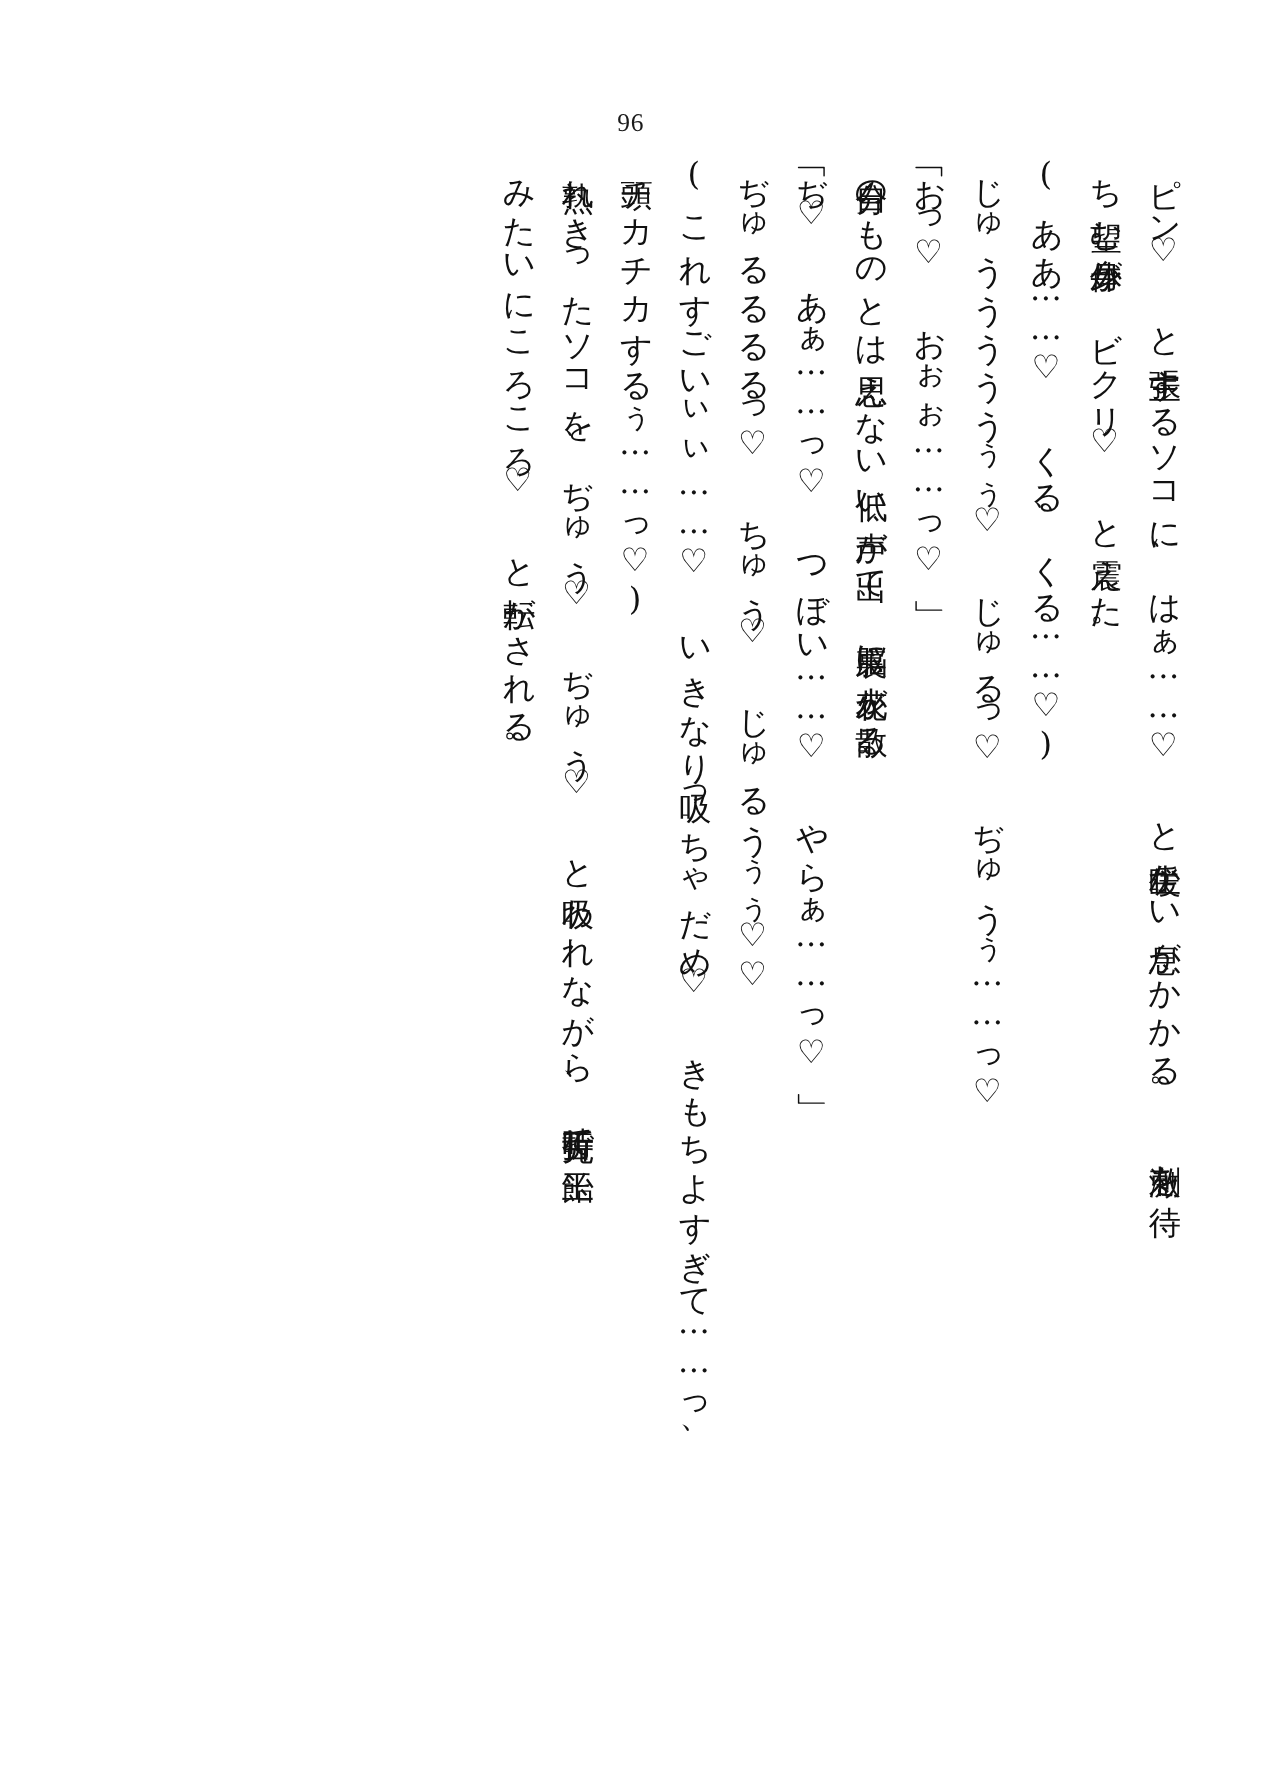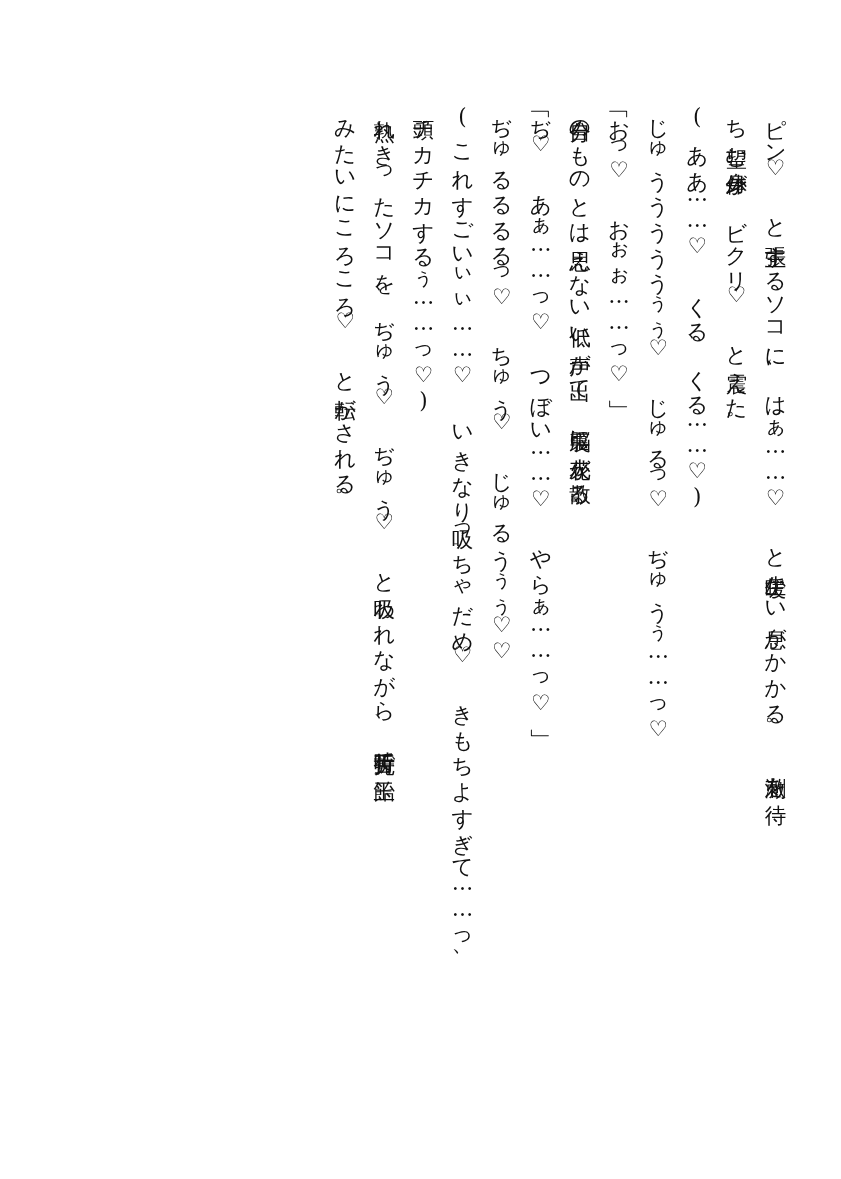--- a/index.html
+++ b/index.html
@@ -47,20 +47,21 @@
     margin: 0;
     padding: 0;
     text-indent: 0;
   }
 </style>
 </head>
 <body>
 
 <div class="page">
 
+  <div class="page-number">96</div>
 
   <div class="vtext">
     <p>ピン♡　と主張するソコに、はぁ……♡　と生暖かい息がかかる。　刺激を待</p>
     <p>ち望む身体が、ビクリ♡　と震えた。</p>
     <p>(ああ……♡　くる、くる……♡)</p>
     <p>じゅうううううぅぅ♡　じゅるっ♡　ぢゅうぅ……っ♡</p>
     <p>「おっ♡　おぉぉ……っ♡」</p>
     <p>自分のものとは思えない低い声が出て、脳裏に火花が散る。</p>
     <p>「ぢ♡　あぁ……っ♡　つぼい……♡　やらぁ……っ♡」</p>
     <p>ぢゅるるるるっ♡　ちゅう♡　じゅるうぅぅ♡♡</p>

